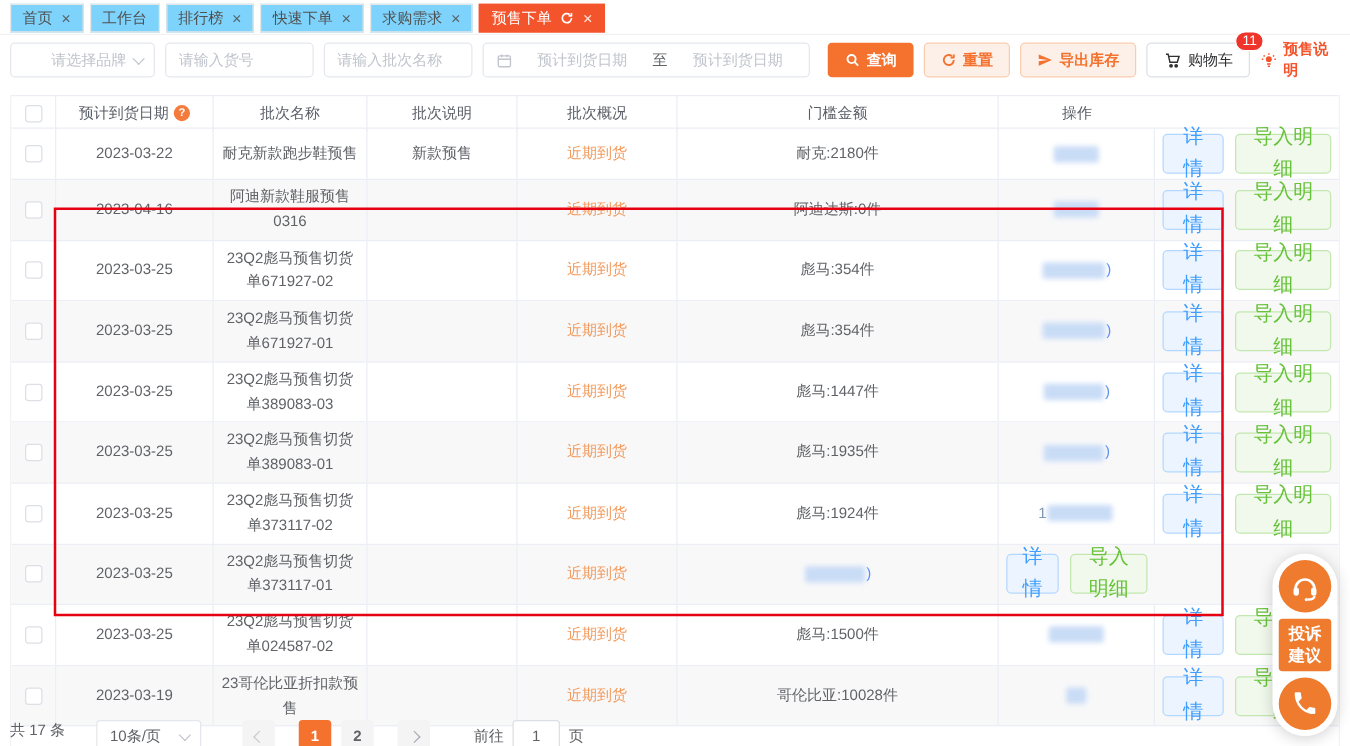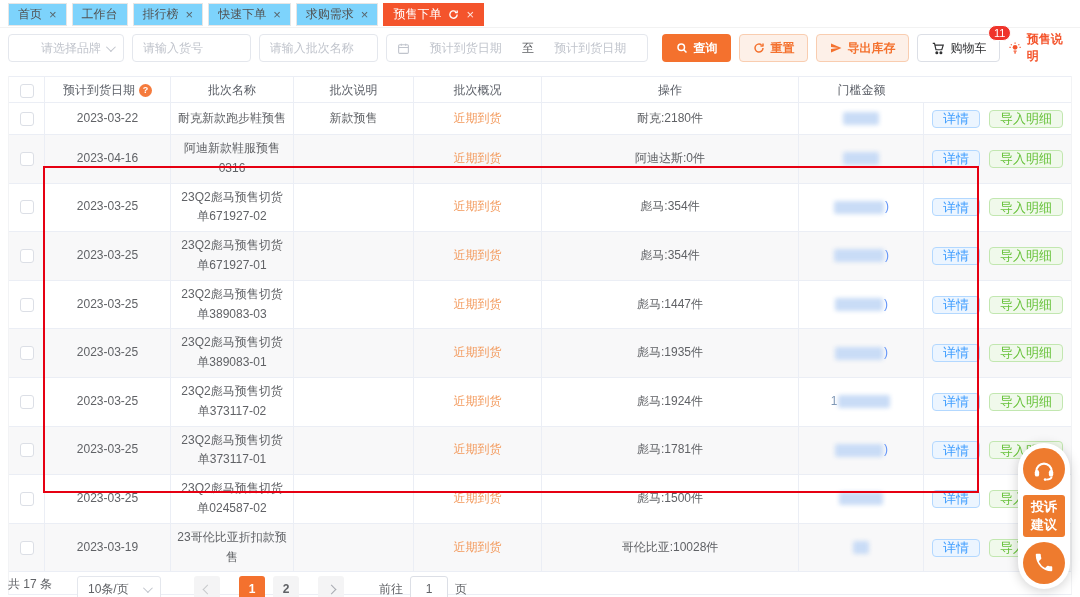--- a/index.html
+++ b/index.html
@@ -53,21 +53,21 @@
   .trow .cell:last-child { border-right:none; }
   .tbody .trow { border-bottom:1px solid #ebeef5; }
   .tbody .trow:nth-child(even) { background:#f8f8f9; }
   .status { color:#f39a5d; }
   .cb { width:14px; height:14px; border:1px solid #dcdfe6; border-radius:3px; background:#fff; cursor:pointer; }
   .qmark { width:13px; height:13px; border-radius:50%; background:#f57b3d; color:#fff; font-size:9px;
            font-weight:bold; display:inline-flex; align-items:center; justify-content:center; margin-left:4px; }
   .masked { display:inline-block; height:13px; border-radius:2px; background:#c9dcf6; filter:blur(2px); }
   .masked-pre { color:#7d96b4; margin-right:1px; }
   .masked-suf { color:#5b8ff9; margin-left:1px; }
-  .btn-mini { height:18px; padding:2px 10px; border-radius:4px; font-size:13px; cursor:pointer;
+  .btn-mini { height:32px; padding:2px 10px; border-radius:4px; font-size:16px; cursor:pointer;
               display:flex; align-items:center; }
   .btn-detail { background:#ecf5ff; border:1px solid #b3d8ff; color:#409eff; margin-right:9px; }
   .btn-import { background:#f0f9eb; border:1px solid #c2e7b0; color:#67c23a; }
   .filler { height:22px; }
   
   .hl-box { position:absolute; top:166px; left:43px; width:936px; height:327px;
             border:2px solid #e60012; z-index:6; pointer-events:none; }
   
   .pager { position:absolute; top:576px; left:8px; display:flex; align-items:flex-start; gap:19px; color:#606266; }
   .psize { width:84px; height:26px; justify-content:space-between; border-radius:3px; color:#606266; margin-left:6px; }
@@ -200,24 +200,24 @@
       <div class="cell">
         <span>批次名称</span>
       </div>
       <div class="cell">
         <span>批次说明</span>
       </div>
       <div class="cell">
         <span>批次概况</span>
       </div>
       <div class="cell">
+        <span>门槛金额</span>
+      </div>
+      <div class="cell">
         <span>操作</span>
-      </div>
-      <div class="cell">
-        <span>门槛金额</span>
       </div>
     </div>
   <div class="tbody">
       <div class="trow" style="min-height: 32px;">
     <div class="cell">
           <span class="cb"></span>
         </div>
     <div class="cell">2023-03-22</div>
     <div class="cell">耐克新款跑步鞋预售</div>
     <div class="cell">新款预售</div>
@@ -348,21 +348,20 @@
     </div>
   </div>
       <div class="trow" style="min-height: 47px;">
     <div class="cell">
           <span class="cb"></span>
         </div>
     <div class="cell">2023-03-25</div>
     <div class="cell">23Q2彪马预售切货单373117-01</div>
     <div class="cell"></div>
     <div class="cell status">近期到货</div>
-    <div class="cell">彪马:1781件</div>
     <div class="cell">
       <span class="masked-pre"></span>
       <span class="masked" style="width: 48px;"></span>
       <span class="masked-suf">)</span>
     </div>
     <div class="cell">
       <span class="btn-mini btn-detail">详情</span>
       <span class="btn-mini btn-import">导入明细</span>
     </div>
   </div>

